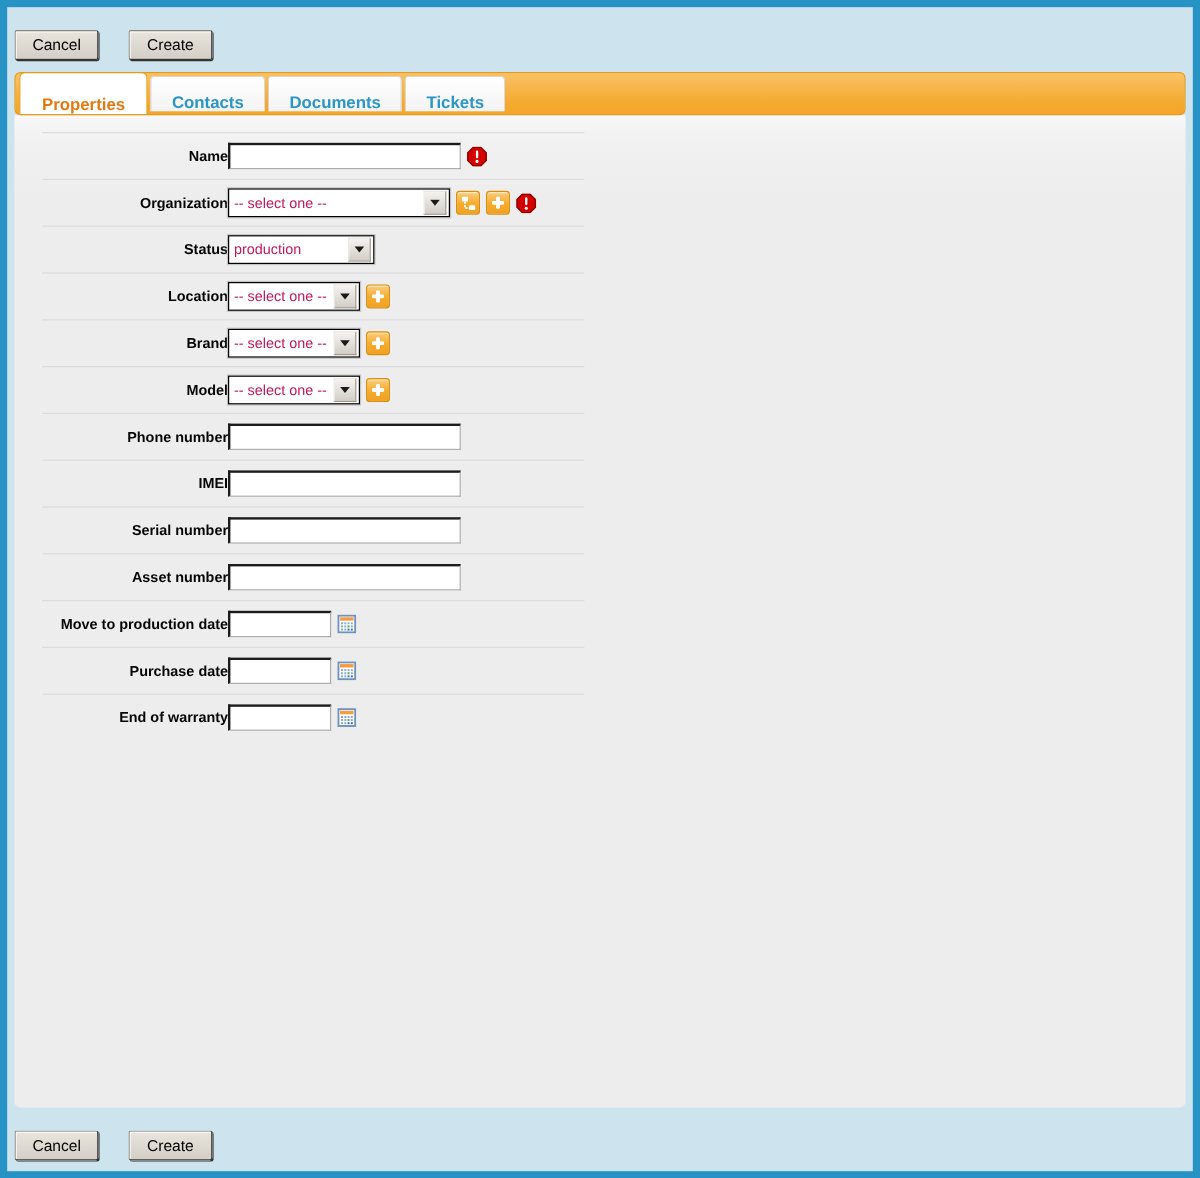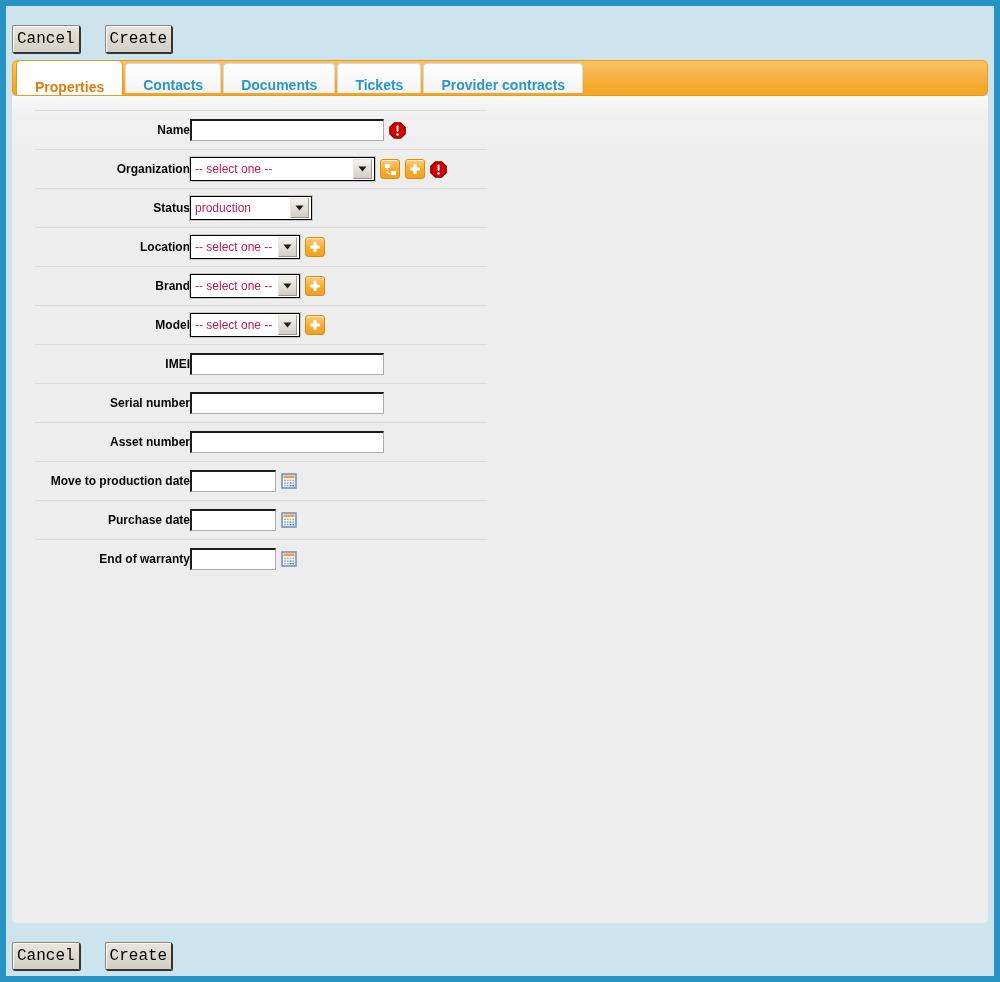--- a/index.html
+++ b/index.html
@@ -5,25 +5,25 @@
   html,body{margin:0;padding:0;}
   body{
     width:1000px;height:982px;position:relative;overflow:hidden;
     background:#2693c4;
     font-family:"Liberation Sans", sans-serif;
   }
   .inner{position:absolute;inset:6px;background:#cde4ee;}
 
   
   .pushbtn{
-    font-family:Liberation Mono, monospace;font-size:16px;color:#000;
+    font-family:Liberation Sans, sans-serif;font-size:13px;color:#000;
     background:linear-gradient(#e9e5dd,#d3cfc6);
     border:1px solid #8a8579;border-right-color:#35332e;border-bottom-color:#35332e;
     box-shadow:1px 1px 0 #35332e, inset 1px 1px 0 #fbfaf8;
-    border-radius:2px;padding:4px 4px;cursor:pointer;
+    border-radius:2px;padding:4px 14px;cursor:pointer;
   }
   .btnrow{position:absolute;left:6px;display:flex;gap:25px;}
   .btnrow.top{top:19px;}
   .btnrow.bottom{top:936px;}
 
   
   .tabstrip{
     position:absolute;top:54px;left:6px;right:6px;height:36px;box-sizing:border-box;
     background:linear-gradient(#f9c266,#f4a92e 75%,#f3a62a);
     border:1px solid #ea9a14;border-radius:5px;
@@ -121,23 +121,20 @@
         <span data-name="tab-label">Properties</span>
       </div>
       <div class="tab" data-name="tab-contacts">
         <span data-name="tab-label">Contacts</span>
       </div>
       <div class="tab" data-name="tab-documents">
         <span data-name="tab-label">Documents</span>
       </div>
       <div class="tab" data-name="tab-tickets">
         <span data-name="tab-label">Tickets</span>
-      </div>
-      <div class="tab" data-name="tab-provider-contracts">
-        <span data-name="tab-label">Provider contracts</span>
       </div>
     </div>
 
   <div class="pane" data-name="content-pane">
     <div class="form" data-name="properties-form" id="form-rows">
         <div class="row" data-name="form-row-name">
           <span class="flabel" data-name="field-label-name">Name</span>
           <div class="controls" data-name="field-controls-name">
             <input type="text" class="ti" data-name="name-input" value="" style="">
             <span class="ico mand" data-name="warning-icon">
@@ -253,20 +250,26 @@
               </span>
             </div>
             <button class="obtn" data-name="model-add-button">
               <span class="ico" data-name="add-icon">
                 <svg width="12" height="12" viewBox="0 0 12 12">
                   <rect x="4.4" y="1" width="3.2" height="10" rx="1" fill="#fff"></rect>
                   <rect x="1" y="4.4" width="10" height="3.2" rx="1" fill="#fff"></rect>
                 </svg>
               </span>
             </button>
+          </div>
+        </div>
+        <div class="row" data-name="form-row-phone-number">
+          <span class="flabel" data-name="field-label-phone-number">Phone number</span>
+          <div class="controls" data-name="field-controls-phone-number">
+            <input type="text" class="ti" data-name="phone-number-input" value="" style="">
           </div>
         </div>
         <div class="row" data-name="form-row-imei">
           <span class="flabel" data-name="field-label-imei">IMEI</span>
           <div class="controls" data-name="field-controls-imei">
             <input type="text" class="ti" data-name="imei-input" value="" style="">
           </div>
         </div>
         <div class="row" data-name="form-row-serial-number">
           <span class="flabel" data-name="field-label-serial-number">Serial number</span>

